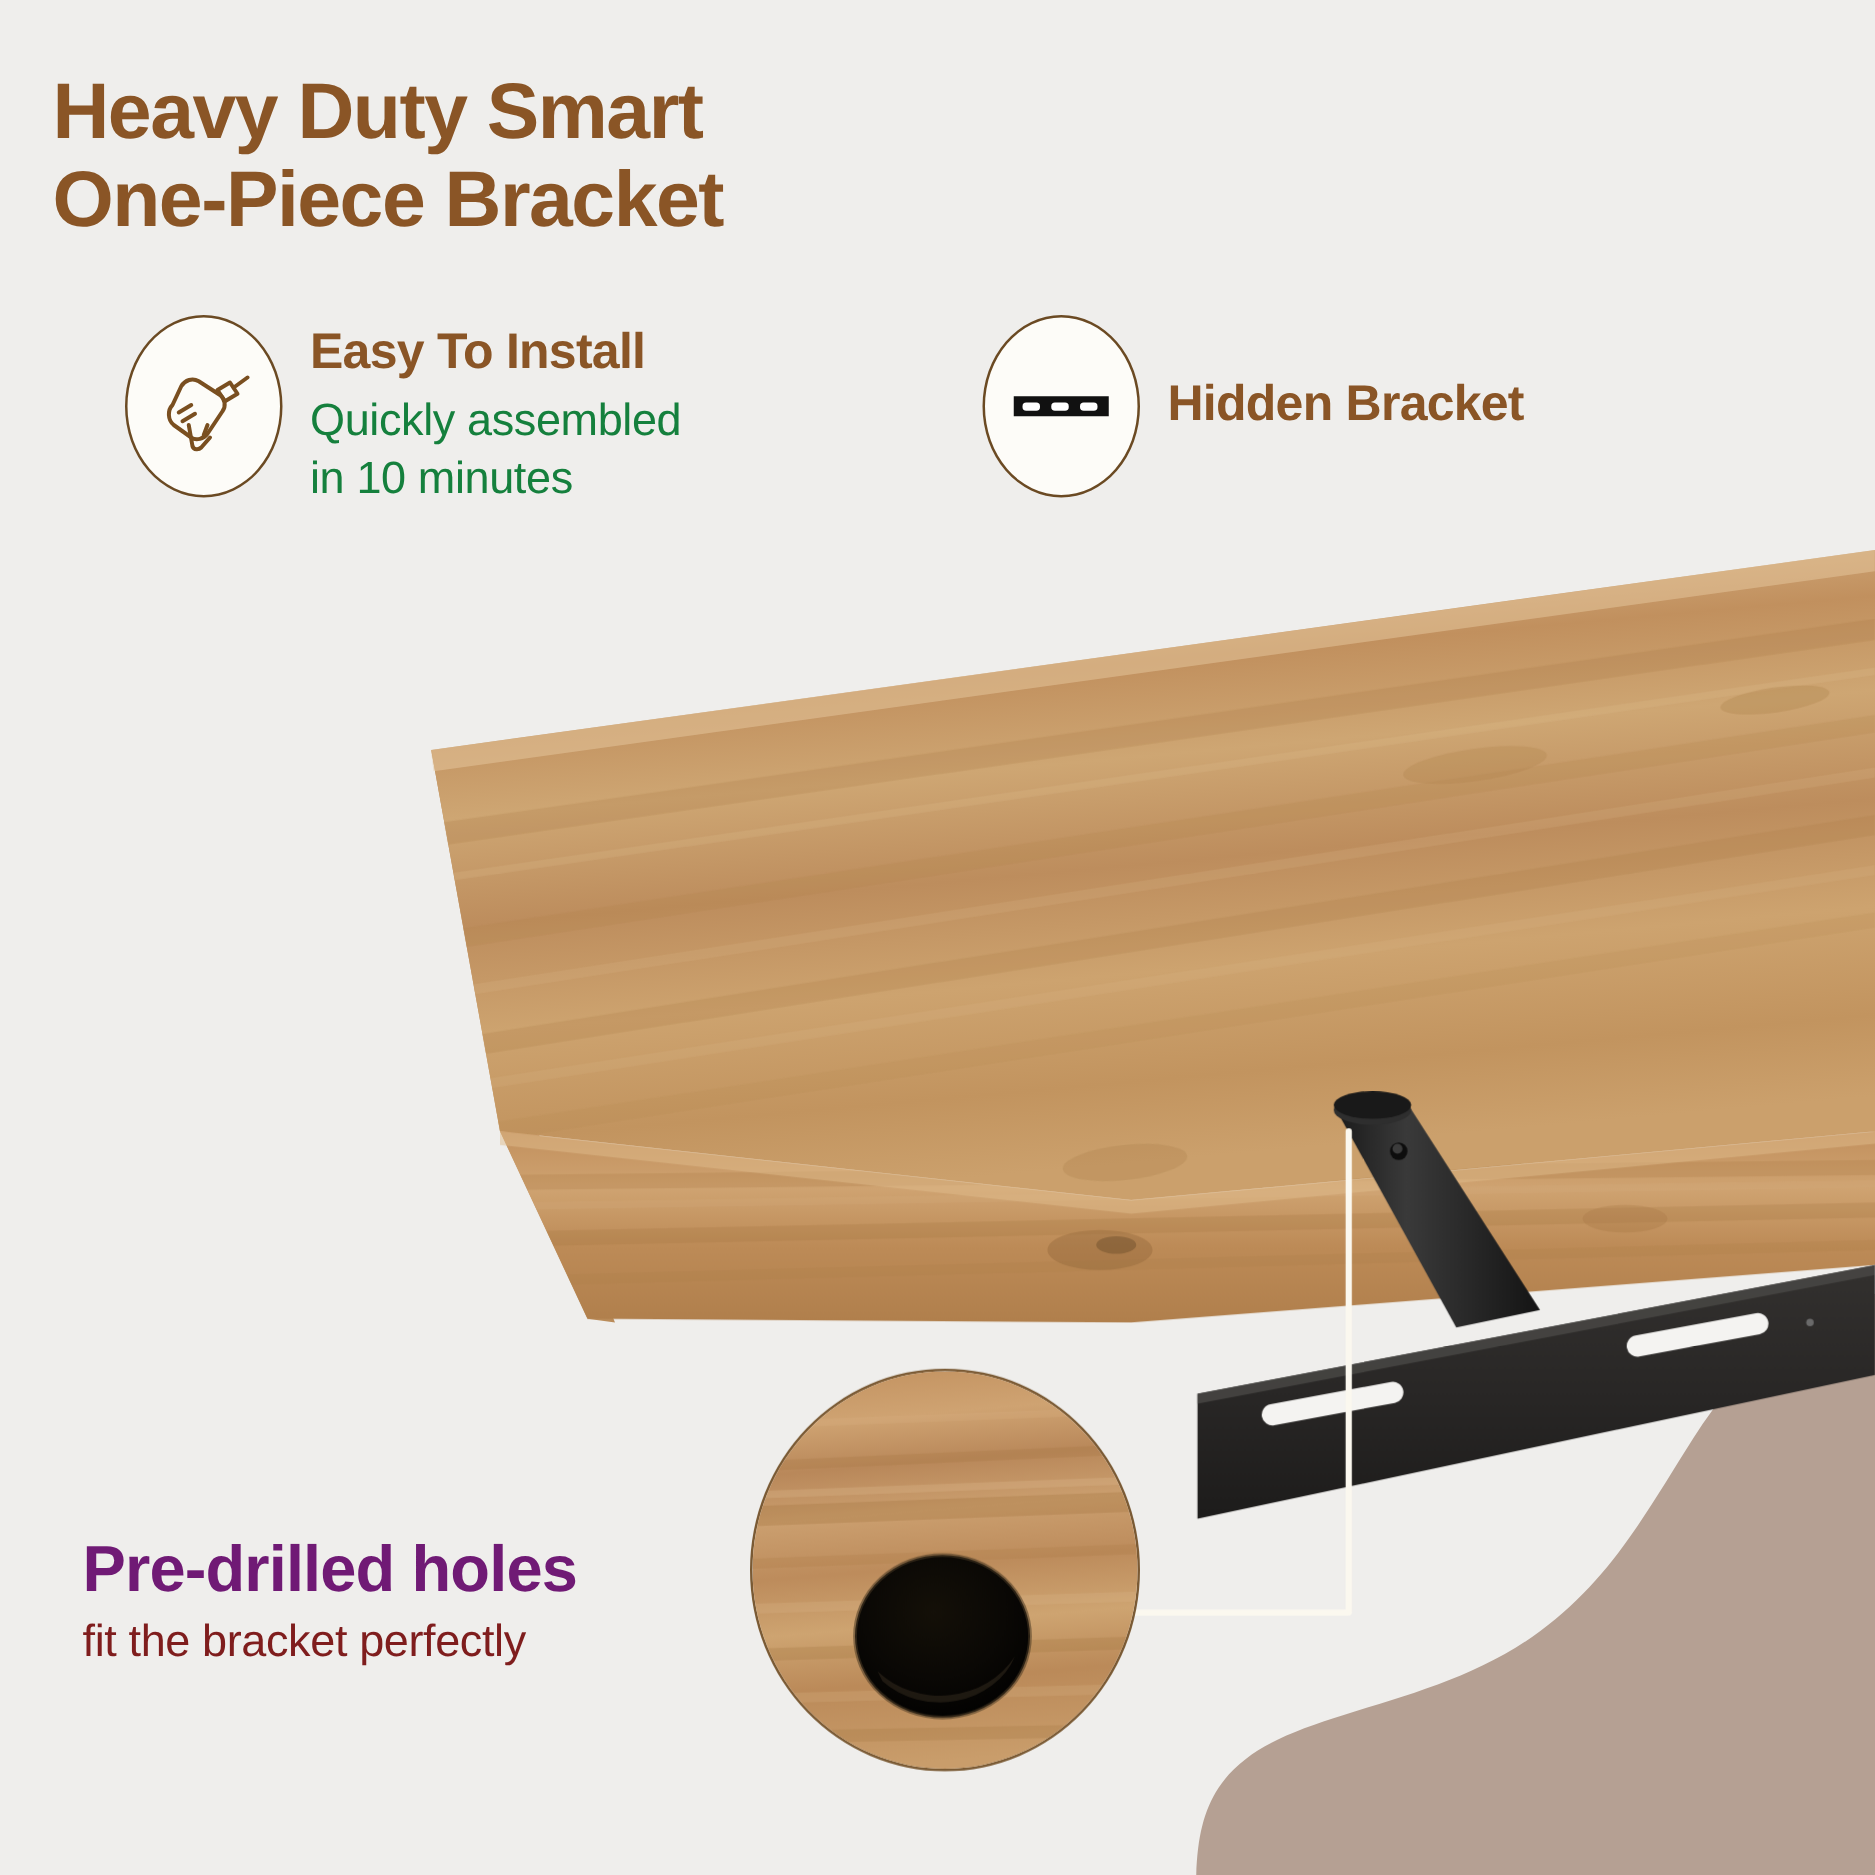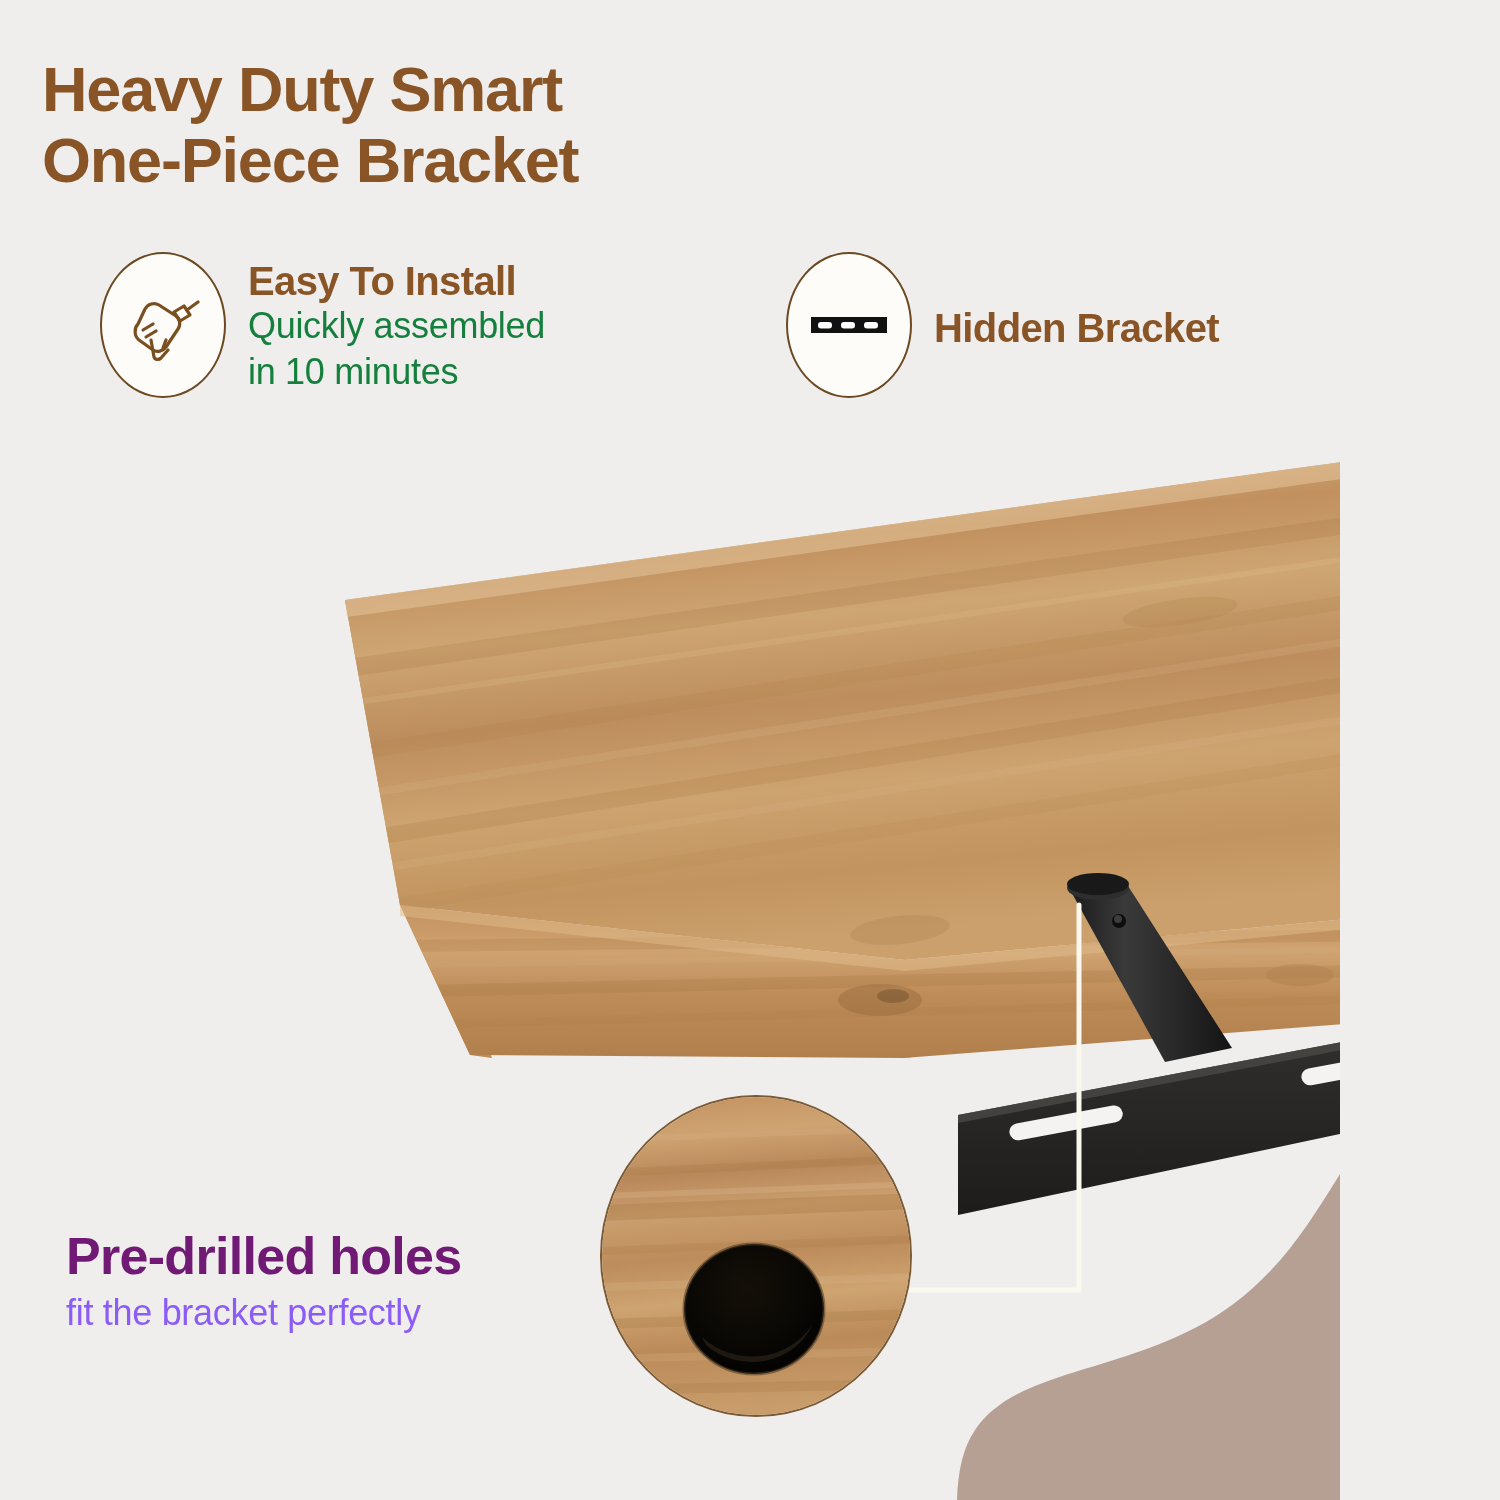--- a/index.html
+++ b/index.html
@@ -7,21 +7,21 @@
   html, body {
     width: 1500px;
     height: 1500px;
     overflow: hidden;
     background: #efeeec;
     font-family: "Liberation Sans", sans-serif;
   }
 
   #stage {
     position: relative;
-    width: 1340px;
+    width: 1500px;
     height: 1500px;
     background: #efeeec;
     overflow: hidden;
   }
 
   
   .bg-blob {
     position: absolute;
     left: 0; top: 0;
     width: 1500px; height: 1500px;
@@ -65,21 +65,21 @@
   }
 
   .feature-text { padding-top: 8px; }
 
   .feature-title {
     font-weight: bold;
     font-size: 40px;
     letter-spacing: -0.6px;
     color: #8a5526;
     line-height: 1.08;
-    margin-bottom: 0;
+    margin-bottom: 10px;
   }
 
   .feature-desc {
     font-size: 36px;
     line-height: 1.28;
     color: #15803d;
     letter-spacing: -0.3px;
     white-space: pre-line;
   }
 
@@ -94,21 +94,21 @@
     font-weight: bold;
     font-size: 52px;
     letter-spacing: -0.7px;
     color: #701a75;
     line-height: 1.1;
     margin-bottom: 6px;
   }
   .callout-desc {
     font-size: 36px;
     letter-spacing: -0.3px;
-    color: #8b5cf6;
+    color: #7f1d1d;
     line-height: 1.2;
   }
 
   
   .photo { position: absolute; left: 0; top: 0; width: 1500px; height: 1500px; }
 
   
   .zoom-bubble {
     position: absolute;
     left: 600px;

